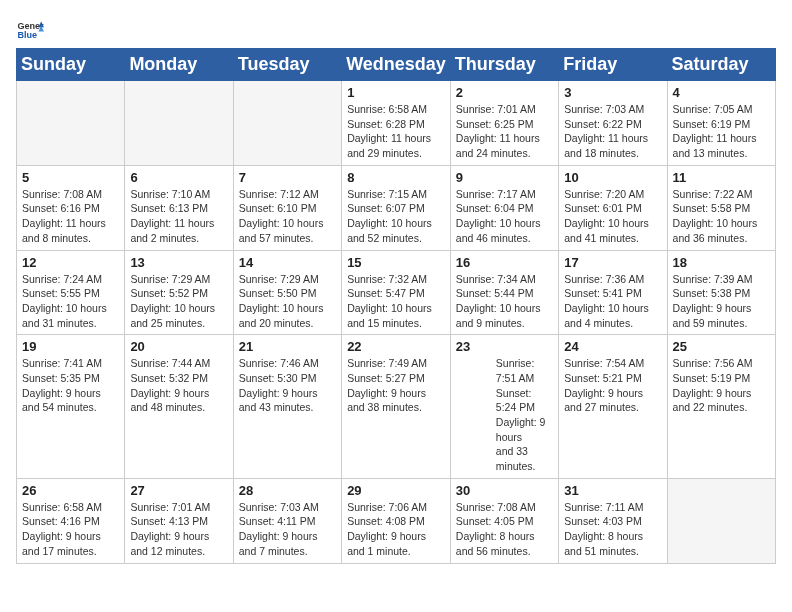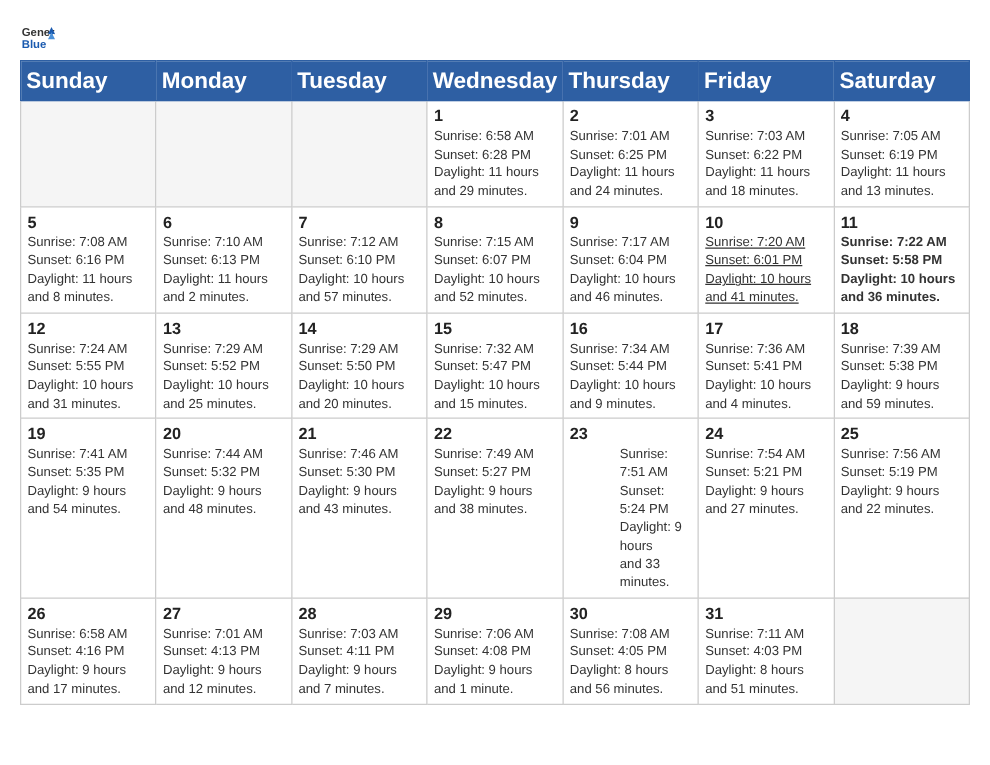--- a/index.html
+++ b/index.html
@@ -171,28 +171,28 @@
         </td>
         <td>
           <div class="day-number">9</div>
           <div class="day-info" style="white-space: pre-line;">Sunrise: 7:17 AM
 Sunset: 6:04 PM
 Daylight: 10 hours
 and 46 minutes.</div>
         </td>
         <td>
           <div class="day-number">10</div>
-          <div class="day-info" style="white-space: pre-line; text-decoration: underline;">Sunrise: 7:20 AM
+          <div class="day-info" style="white-space: pre-line;">Sunrise: 7:20 AM
 Sunset: 6:01 PM
 Daylight: 10 hours
 and 41 minutes.</div>
         </td>
         <td>
           <div class="day-number">11</div>
-          <div class="day-info" style="white-space: pre-line; font-weight: bold;">Sunrise: 7:22 AM
+          <div class="day-info" style="white-space: pre-line;">Sunrise: 7:22 AM
 Sunset: 5:58 PM
 Daylight: 10 hours
 and 36 minutes.</div>
         </td>
       </tr>
       <tr>
         <td>
           <div class="day-number">12</div>
           <div class="day-info" style="white-space: pre-line;">Sunrise: 7:24 AM
 Sunset: 5:55 PM

